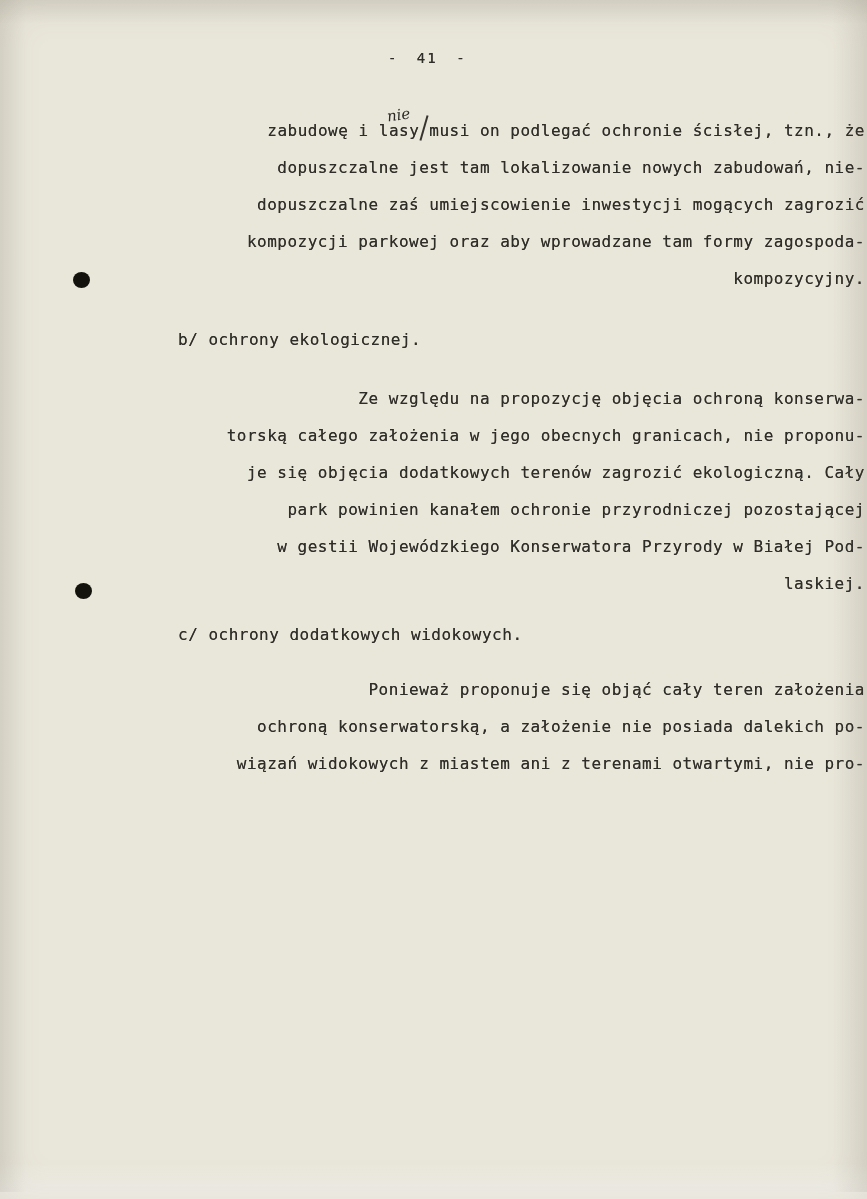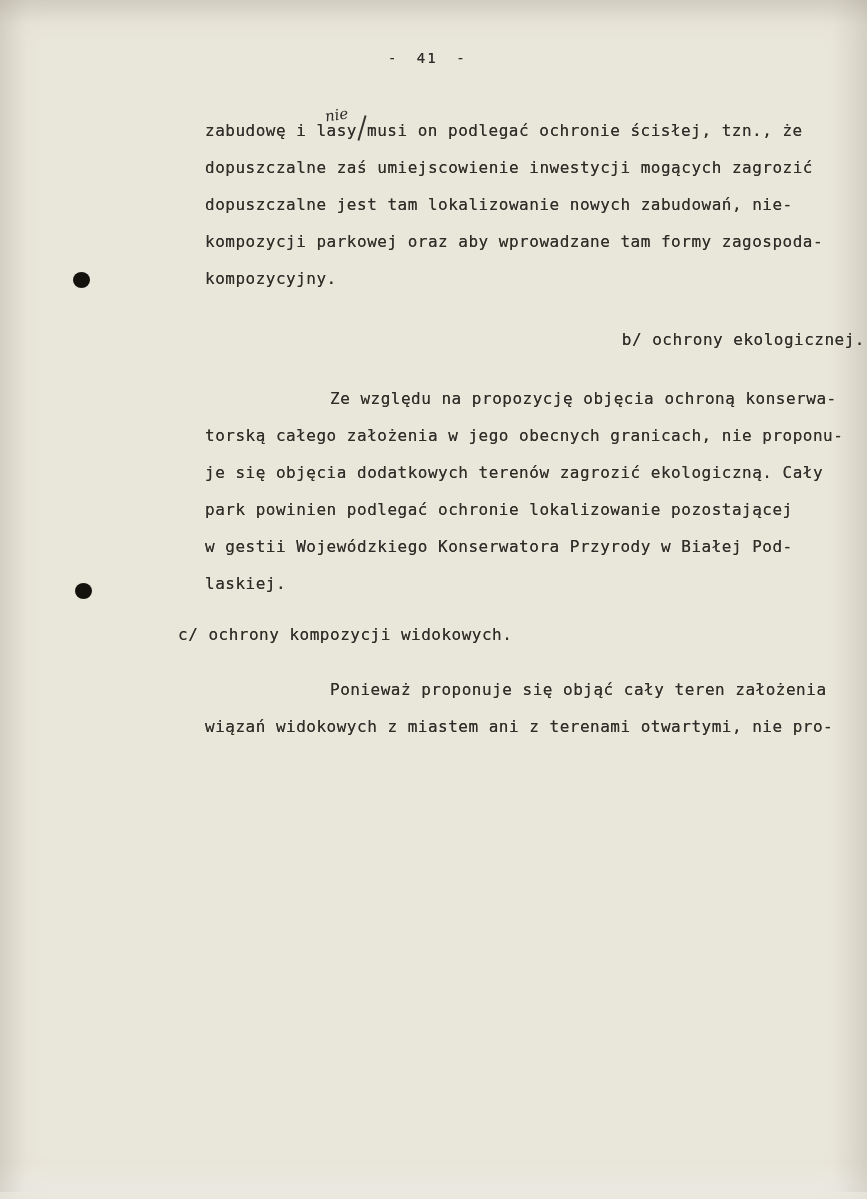--- a/index.html
+++ b/index.html
@@ -61,29 +61,30 @@
     top: 112px;
     left: 205px;
     width: 660px;
     font-size: 16px;
     letter-spacing: 0.5px;
     text-shadow: 0 0 0.6px rgba(45,43,38,0.75);
   }
   .line {
     line-height: 37px;
     white-space: pre;
+    text-align: right;
   }
   .indent { padding-left: 125px; }
 
   .heading {
     margin-left: -27px;
     line-height: 37px;
     white-space: pre;
   }
-  .heading-b { margin-top: 24px; text-align: right; }
+  .heading-b { margin-top: 24px; }
   .para-2 { margin-top: 22px; }
   .heading-c { margin-top: 14px; }
   .para-3 { margin-top: 18px; }
 
   .caret-wrap {
     position: relative;
     display: inline-block;
     width: 10px;
     height: 18px;
     vertical-align: -3px;
@@ -119,41 +120,42 @@
 
   <div class="hole top"></div>
   <div class="hole bottom"></div>
 
   <div class="page-number">- 41 -</div>
 
   <div class="content">
 
     <div class="paragraph">
       <div class="line"><span>zabudowę i lasy</span><span class="caret-wrap"><span class="annotation">nie</span></span><span>musi on podlegać ochronie ścisłej, tzn., że</span></div>
+      <div class="line">dopuszczalne jest tam lokalizowanie nowych zabudowań, nie-</div>
       <div class="line">dopuszczalne zaś umiejscowienie inwestycji mogących zagrozić</div>
-      <div class="line">dopuszczalne jest tam lokalizowanie nowych zabudowań, nie-</div>
       <div class="line">kompozycji parkowej oraz aby wprowadzane tam formy zagospoda-</div>
       <div class="line">kompozycyjny.</div>
     </div>
 
     <div class="heading heading-b">b/ ochrony ekologicznej.</div>
 
     <div class="paragraph para-2">
       <div class="line indent">Ze względu na propozycję objęcia ochroną konserwa-</div>
       <div class="line">torską całego założenia w jego obecnych granicach, nie proponu-</div>
       <div class="line">je się objęcia dodatkowych terenów zagrozić ekologiczną. Cały</div>
-      <div class="line">park powinien podlegać ochronie lokalizowanie pozostającej</div>
+      <div class="line">park powinien kanałem ochronie przyrodniczej pozostającej</div>
       <div class="line">w gestii Wojewódzkiego Konserwatora Przyrody w Białej Pod-</div>
       <div class="line">laskiej.</div>
     </div>
 
-    <div class="heading heading-c">c/ ochrony kompozycji widokowych.</div>
+    <div class="heading heading-c">c/ ochrony dodatkowych widokowych.</div>
 
     <div class="paragraph para-3">
       <div class="line indent">Ponieważ proponuje się objąć cały teren założenia</div>
+      <div class="line">ochroną konserwatorską, a założenie nie posiada dalekich po-</div>
       <div class="line">wiązań widokowych z miastem ani z terenami otwartymi, nie pro-</div>
     </div>
 
   </div>
 
   <div class="bottom-strip"></div>
 
 </div>
 
 </body></html>

